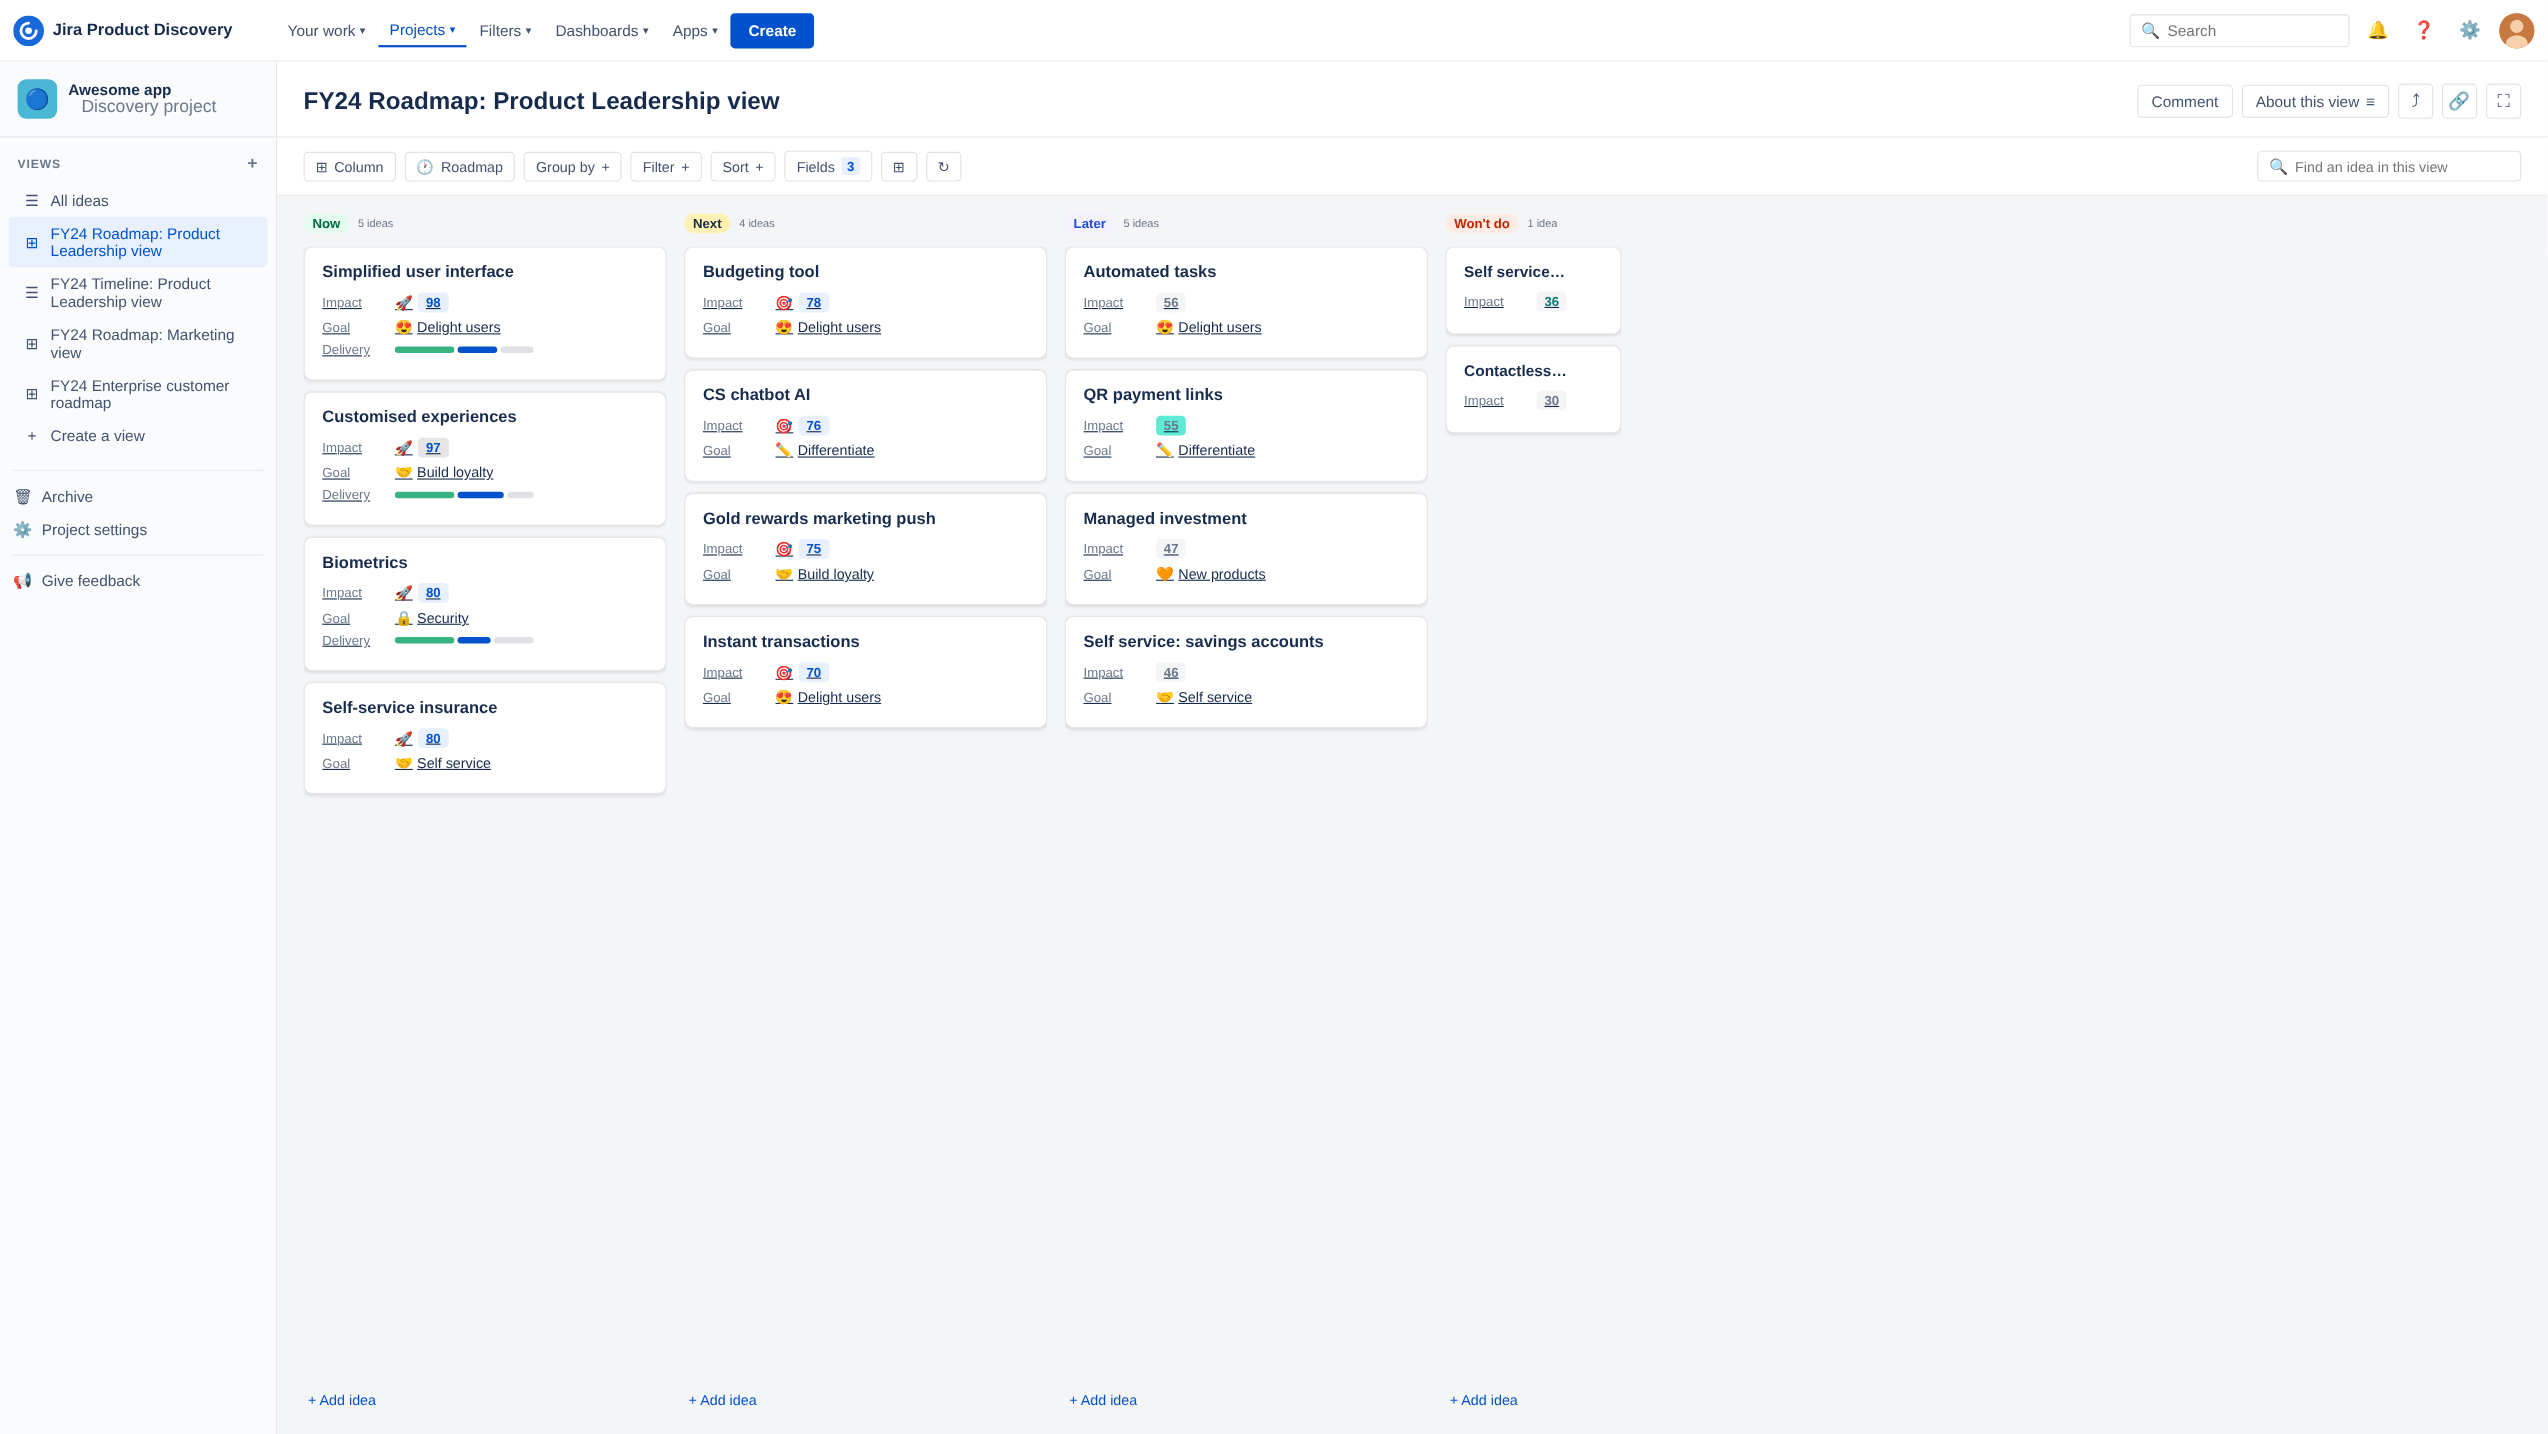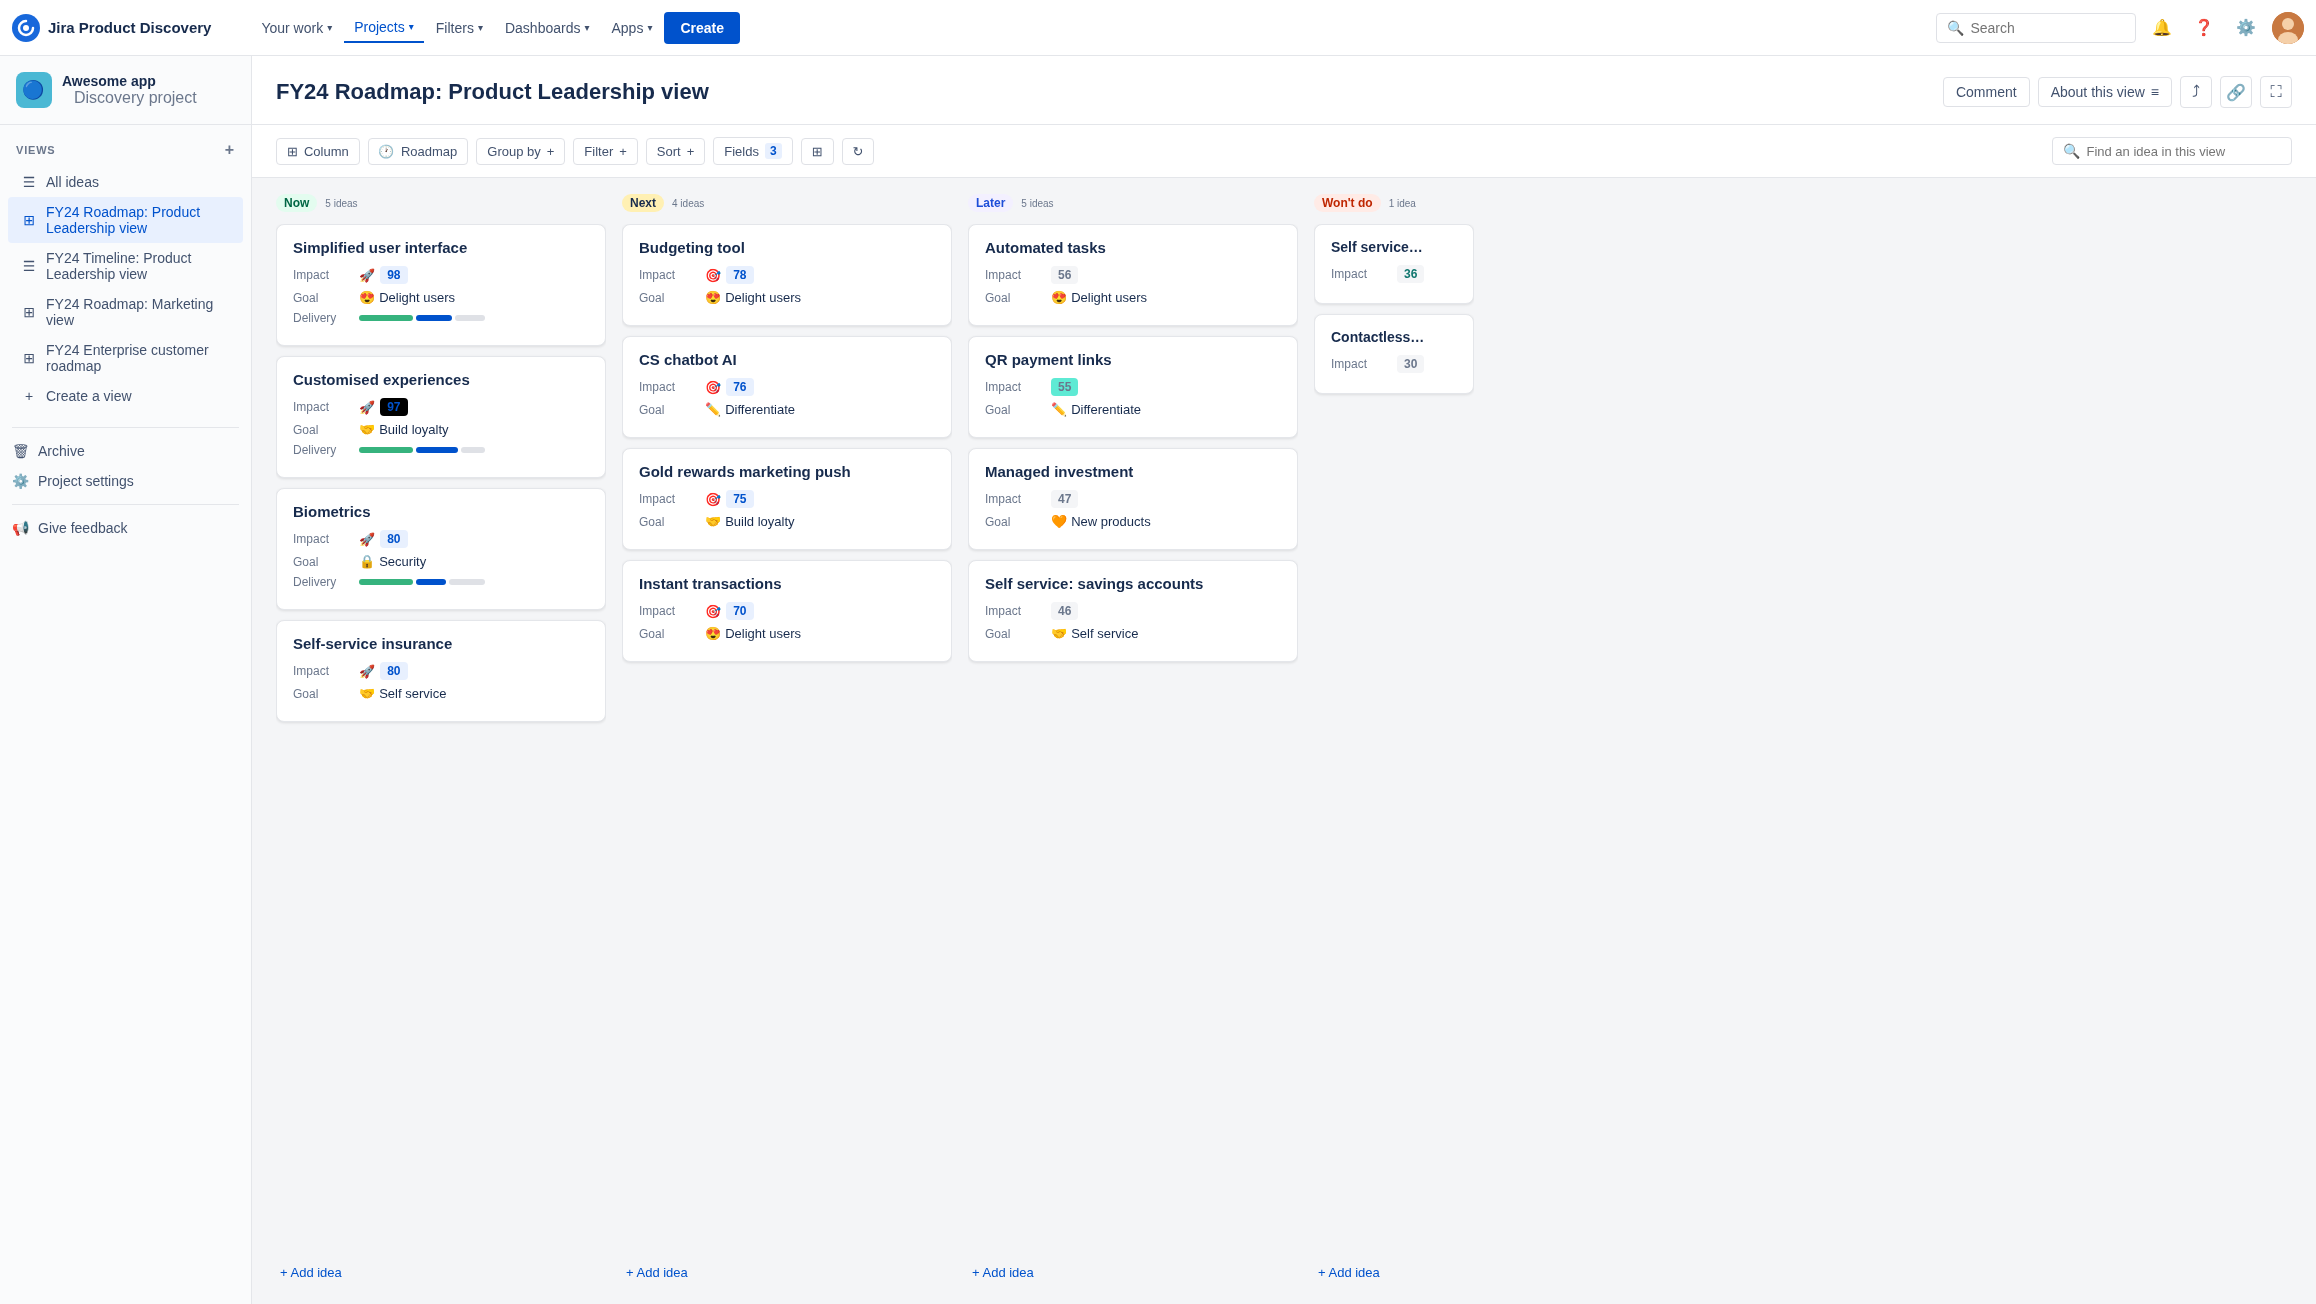--- a/index.html
+++ b/index.html
@@ -59,21 +59,21 @@
     .column-header { display: flex; align-items: center; gap: 8px; margin-bottom: 12px; }
     .column-count { font-size: 10px; color: #6b778c; }
     .column-tag { display: inline-block; padding: 2px 8px; border-radius: 12px; font-size: 12px; font-weight: 600; }
     .column-tag.now { background: #e3fcef; color: #006644; }
     .column-tag.next { background: #fff0b3; color: #172b4d; }
     .column-tag.later { background: #f3f0ff; color: #1d4ed8; }
     .column-tag.wontdo { background: #ffebe6; color: #bf2600; }
     .cards-container { flex: 1; overflow-y: auto; display: flex; flex-direction: column; gap: 10px; }
     .card { background: #fff; border-radius: 8px; padding: 14px 16px; box-shadow: 0 1px 3px rgba(0,0,0,0.1); border: 1px solid #e4e6ea; }
     .card-title { font-weight: 600; font-size: 15px; color: #172b4d; margin-bottom: 10px; }
-    .card-field { display: flex; align-items: center; gap: 6px; margin-bottom: 6px; }
+    .card-field { display: flex; align-items: center; gap: 6px; margin-bottom: 6px; text-decoration: underline; }
     .card-field-label { font-size: 12px; color: #6b778c; width: 60px; flex-shrink: 0; }
     .card-field-value { display: flex; align-items: center; gap: 5px; font-size: 13px; }
     .impact-badge { background: #e8f0fe; color: #0052cc; border-radius: 4px; padding: 2px 7px; font-size: 12px; font-weight: 700; }
     .goal-tag { display: flex; align-items: center; gap: 4px; font-size: 13px; font-weight: 500; }
     .delivery-bar { display: flex; gap: 3px; align-items: center; }
     .bar-segment { height: 6px; border-radius: 3px; }
     .add-idea { display: flex; align-items: center; gap: 6px; padding: 8px 4px; color: #0052cc; cursor: pointer; font-size: 13px; font-weight: 500; margin-top: 4px; }
 
     
     .column-partial { min-width: 160px; max-width: 200px; }
@@ -272,21 +272,21 @@
           </div>
         </div>
 
     </div>
             <div class="card">
       <div class="card-title">Customised experiences</div>
       <div class="card-field">
         <span class="card-field-label">Impact</span>
         <div class="card-field-value">
           <span>🚀</span>
-          <span class="impact-badge" style="background:#000000; color:#0052cc;">97</span>
+          <span class="impact-badge" style="background:#e5e5e5; color:#0052cc;">97</span>
         </div>
       </div>
 
       <div class="card-field">
         <span class="card-field-label">Goal</span>
         <div class="goal-tag">
           <span>🤝</span>
           <span>Build loyalty</span>
         </div>
       </div>

